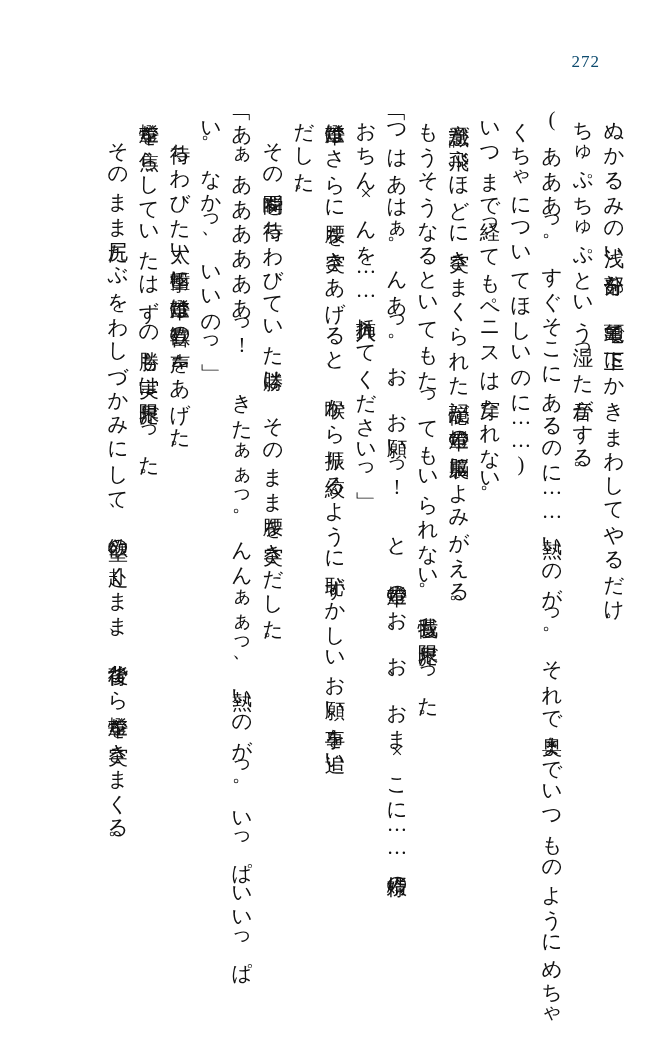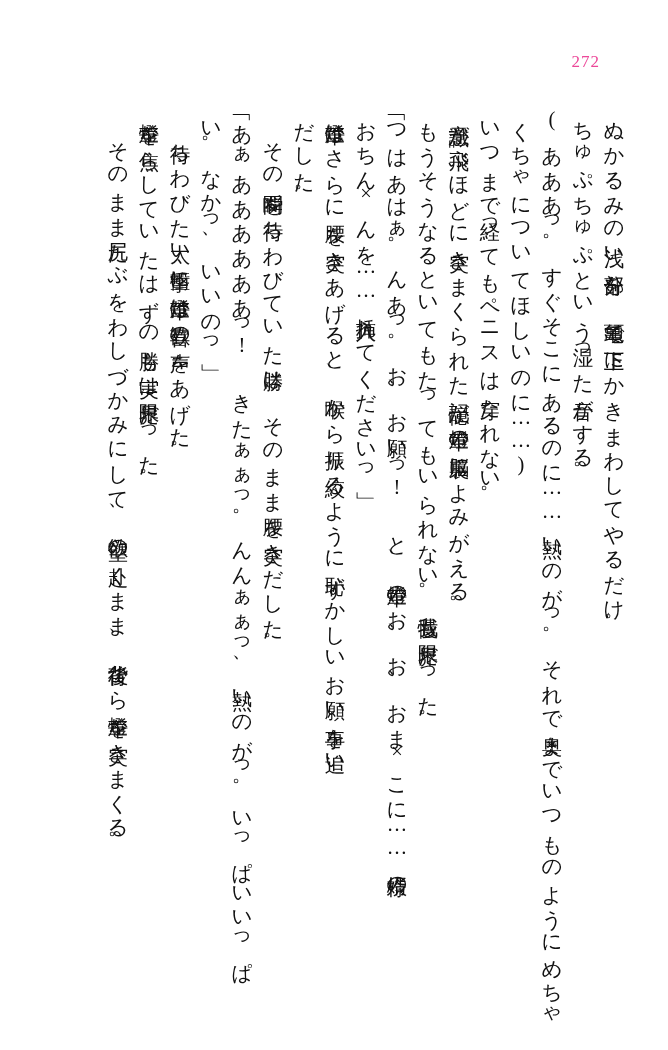--- a/index.html
+++ b/index.html
@@ -20,21 +20,21 @@
     height: 1050px;
     box-sizing: border-box;
     background: #ffffff;
   }
   .page-number {
     position: absolute;
     top: 52px;
     right: 68px;
     font-size: 17px;
     letter-spacing: 1px;
-    color: #ec4899;
+    color: #0c4a6e;
     font-family: "Liberation Serif", "DejaVu Serif", serif;
   }
   .text-body {
     position: absolute;
     top: 108px;
     left: 44px;
     right: 44px;
     height: 900px;
     display: flex;
     flex-direction: row-reverse;

